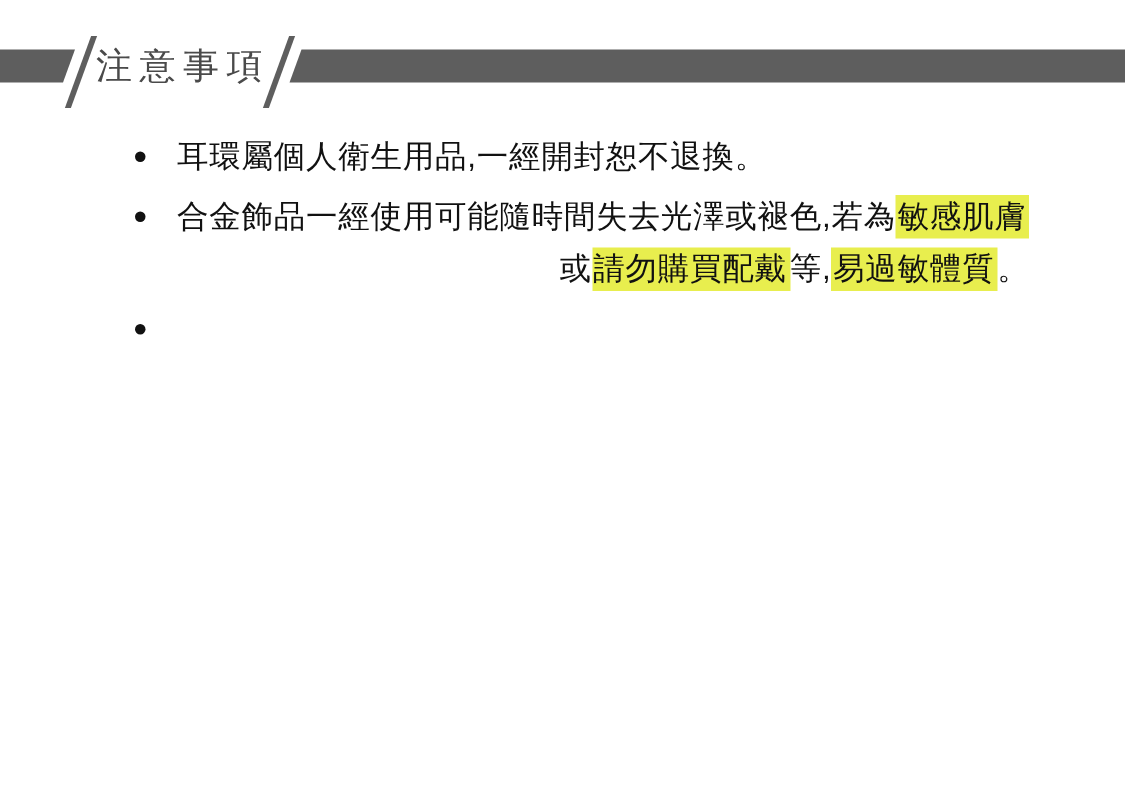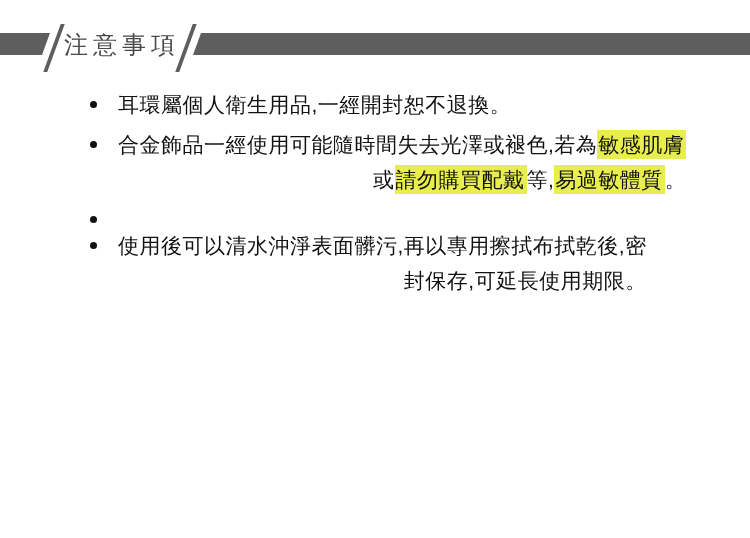--- a/index.html
+++ b/index.html
@@ -92,18 +92,14 @@
         <span class="dot"></span>
         <div class="notice-text"><span>耳環屬個人衛生用品,一經開封恕不退換。</span></div>
       </li>
       <li class="notice-item">
         <span class="dot"></span>
         <div class="notice-text"><span>合金飾品一經使用可能隨時間失去光澤或褪色,若為</span><span class="hl">敏感肌膚</span><br><span>或</span><span class="hl">請勿購買配戴</span><span>等,</span><span class="hl">易過敏體質</span><span>。</span></div>
       </li>
       <li class="notice-item">
         <span class="dot"></span>
       </li>
-      <li class="notice-item">
-        <span class="dot"></span>
-        <div class="notice-text"><span>使用後可以清水沖淨表面髒污,再以專用擦拭布拭乾後,密</span><br><span>封保存,可延長使用期限。</span></div>
-      </li>
     </ul>
 </div>
 
 </body></html>

